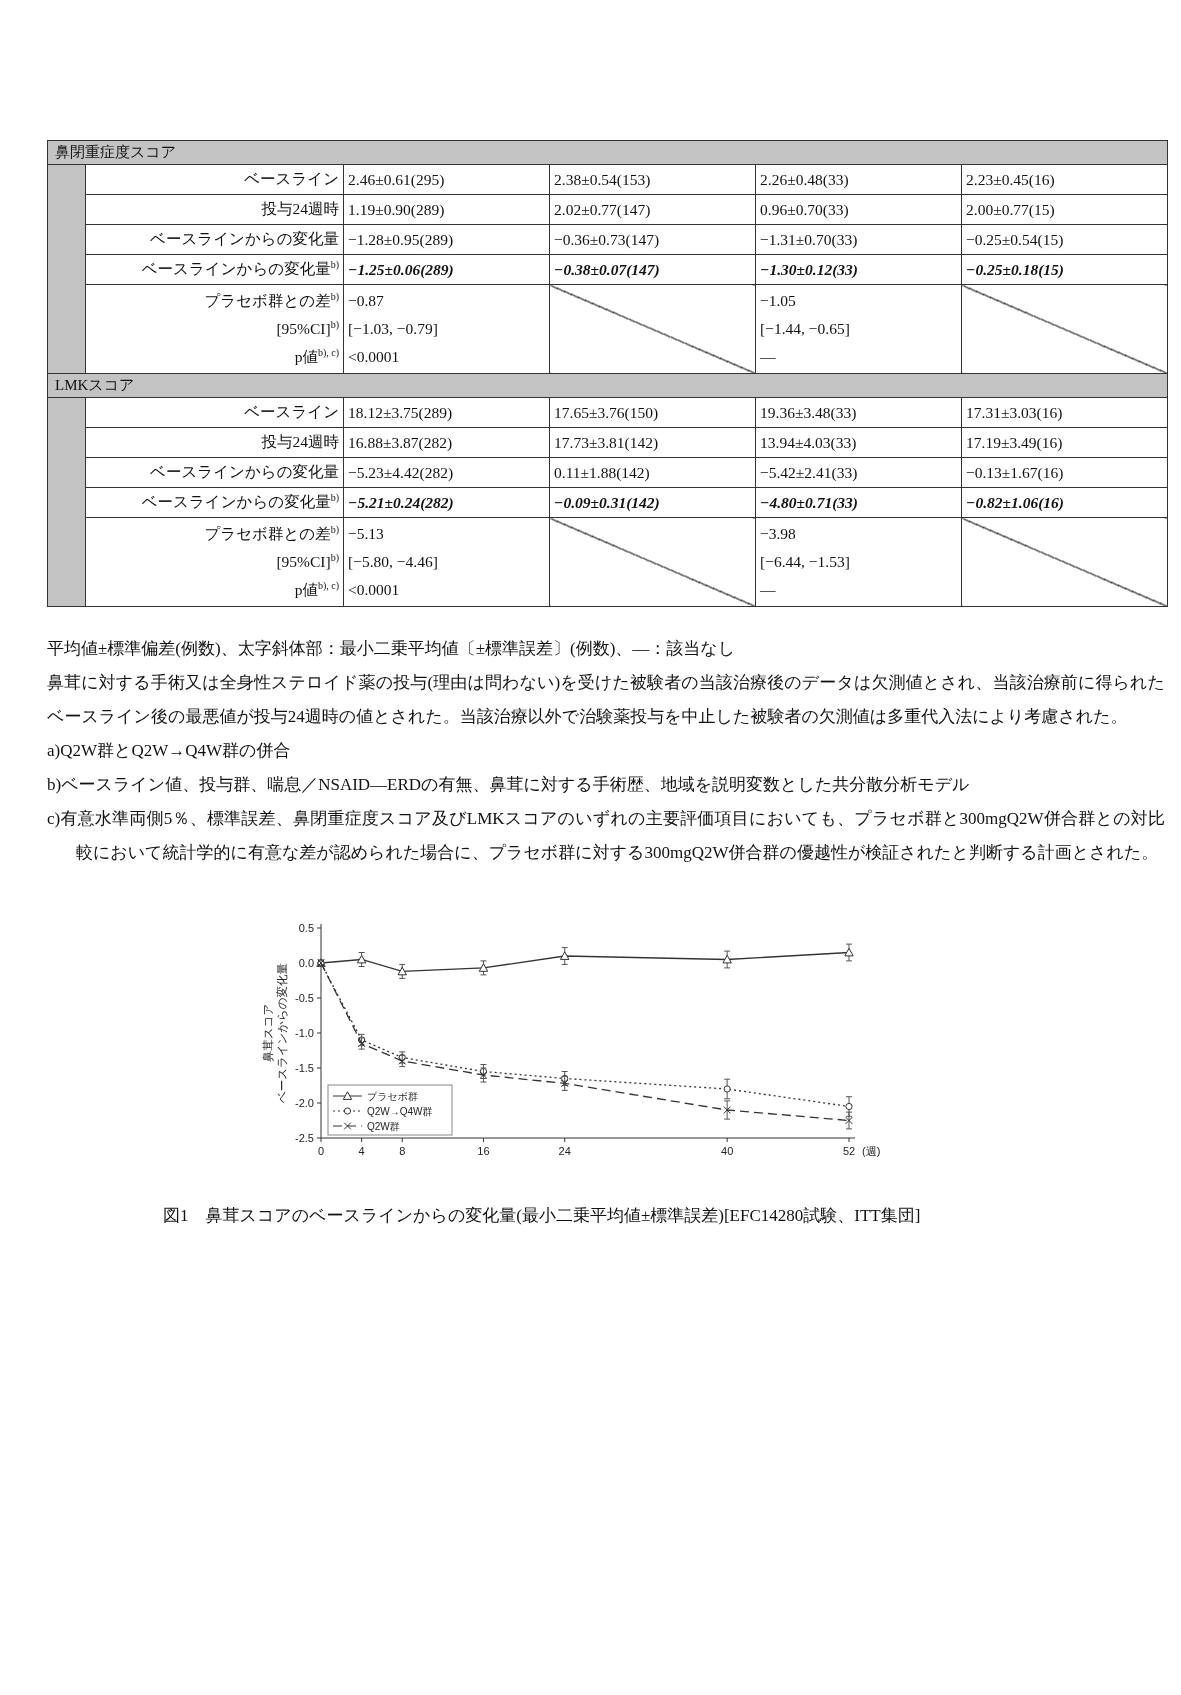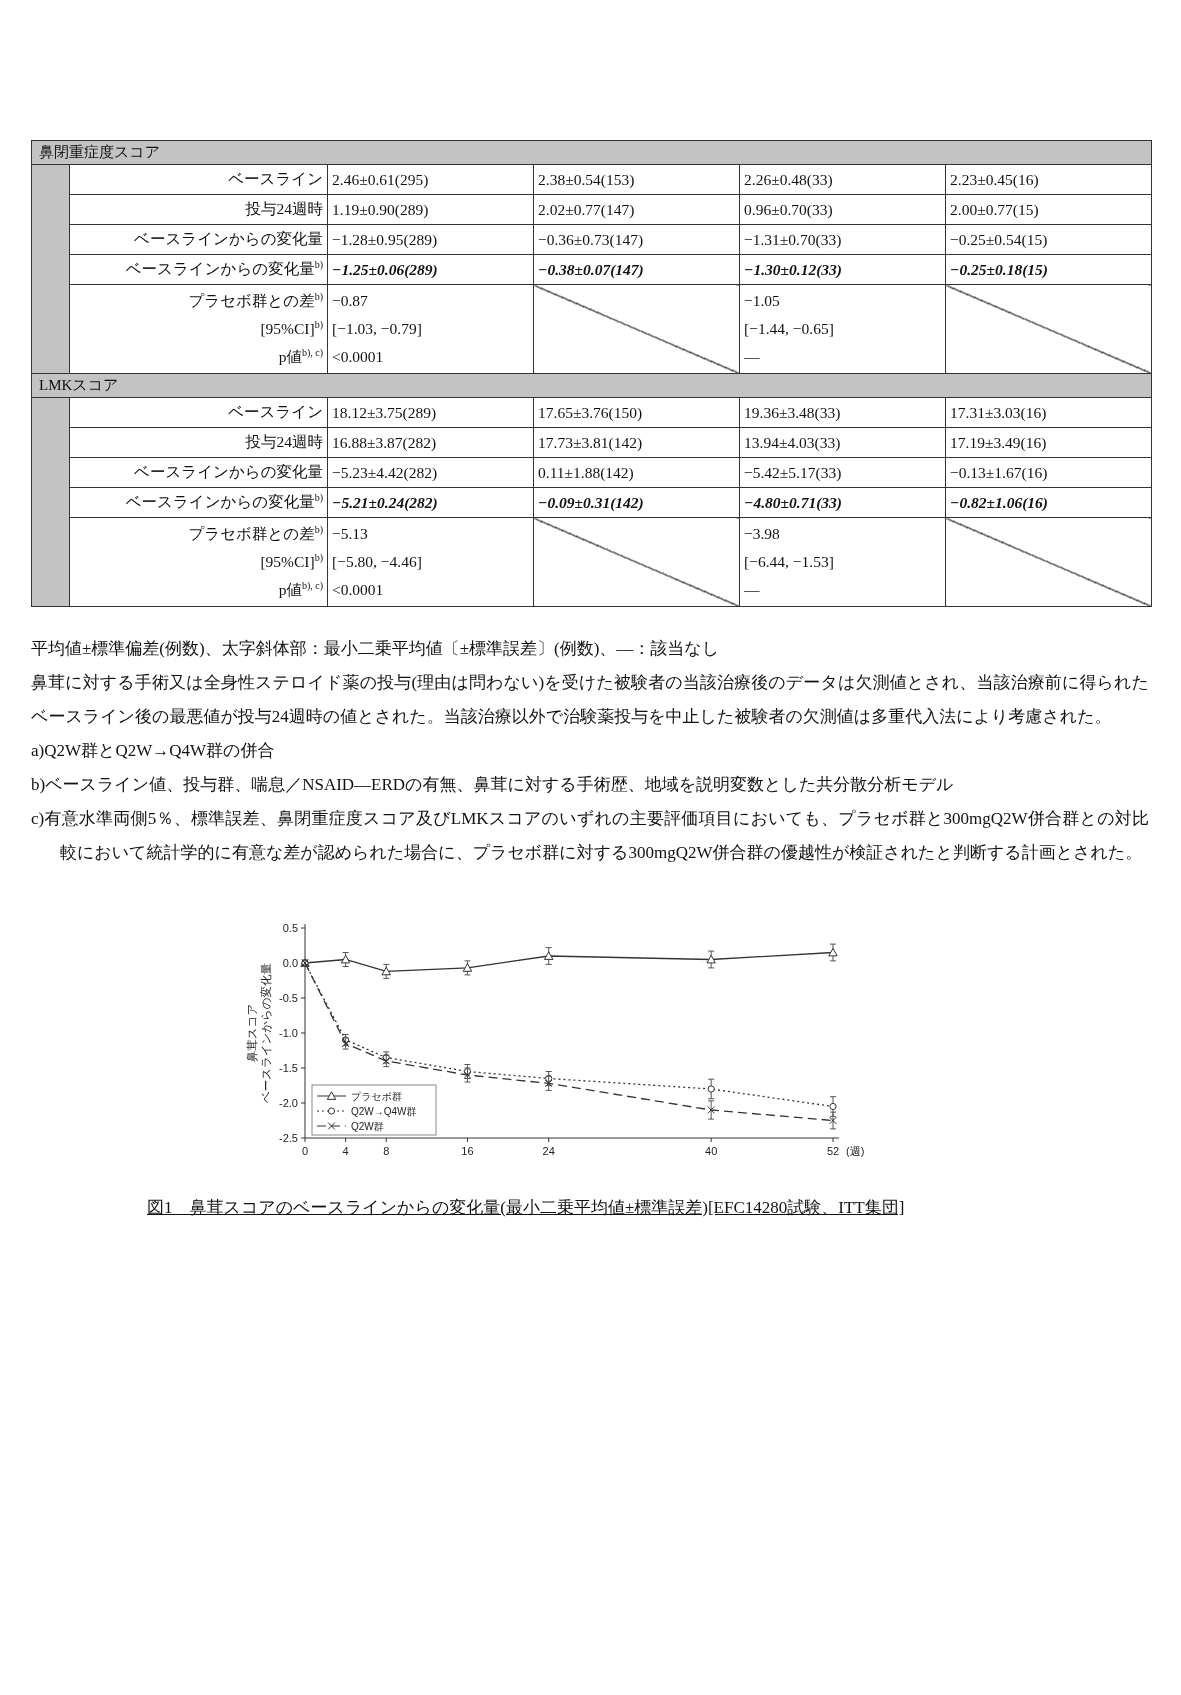--- a/index.html
+++ b/index.html
@@ -1,19 +1,19 @@
 <!DOCTYPE html>
 <html><head>
 <meta charset="utf-8">
 <style>
   * { margin:0; padding:0; box-sizing:border-box; }
   html,body { background:#ffffff; }
   .page {
     position:relative; width:1181px; height:1456px; background:#fff;
-    padding:140px 30px 0 31px; color:#111;
+    padding:140px 30px 0 47px; color:#111;
     font-family:"Liberation Serif","DejaVu Serif",serif;
   }
   table.results { border-collapse:collapse; table-layout:fixed; width:1120px; font-size:15.5px; }
   table.results td { border:1px solid #333; vertical-align:middle; }
   td.section-cell {
     background:#c3c3c3; font-size:15px; padding:2px 7px; height:24px; text-align:left;
   }
   td.strip { background:#c3c3c3; }
   td.label-cell { text-align:right; padding:2px 4px; height:30px; }
   td.value-cell { text-align:left; padding:2px 4px; height:30px; }
@@ -24,21 +24,21 @@
     background-image:linear-gradient(to right top,
       transparent calc(50% - 0.7px), #444 calc(50% - 0.7px),
       #444 calc(50% + 0.7px), transparent calc(50% + 0.7px));
   }
   sup { font-size:10px; line-height:0; }
   .footnotes { margin-top:25px; width:1118px; font-size:17px; line-height:2.0; }
   .fn-line { text-align:justify; }
   .fn-hang { padding-left:1.7em; text-indent:-1.7em; }
   .figure-block { margin-top:44px; margin-left:210px; }
   svg.chart { font-family:"Liberation Sans","DejaVu Sans",sans-serif; }
-  .caption { margin-top:20px; margin-left:116px; font-size:17px;text-decoration:underline; }
+  .caption { margin-top:28px; margin-left:116px; font-size:17px; }
 </style>
 </head>
 <body>
 
 <div class="page">
 
   <table class="results">
     <colgroup>
       <col style="width:38px">
         <col style="width:258px">
@@ -114,21 +114,21 @@
           <td class="label-cell">投与24週時</td>
           <td class="value-cell">16.88±3.87(282)</td>
           <td class="value-cell">17.73±3.81(142)</td>
           <td class="value-cell">13.94±4.03(33)</td>
           <td class="value-cell">17.19±3.49(16)</td>
         </tr>
         <tr>
           <td class="label-cell">ベースラインからの変化量</td>
           <td class="value-cell">−5.23±4.42(282)</td>
           <td class="value-cell">0.11±1.88(142)</td>
-          <td class="value-cell">−5.42±5.17(33)</td>
+          <td class="value-cell">−5.42±2.41(33)</td>
           <td class="value-cell">−0.13±1.67(16)</td>
         </tr>
         <tr>
           <td class="label-cell">ベースラインからの変化量<sup>b)</sup></td>
           <td class="value-cell em">−5.21±0.24(282)</td>
           <td class="value-cell em">−0.09±0.31(142)</td>
           <td class="value-cell em">−4.80±0.71(33)</td>
           <td class="value-cell em">−0.82±1.06(16)</td>
         </tr>
         <tr>

